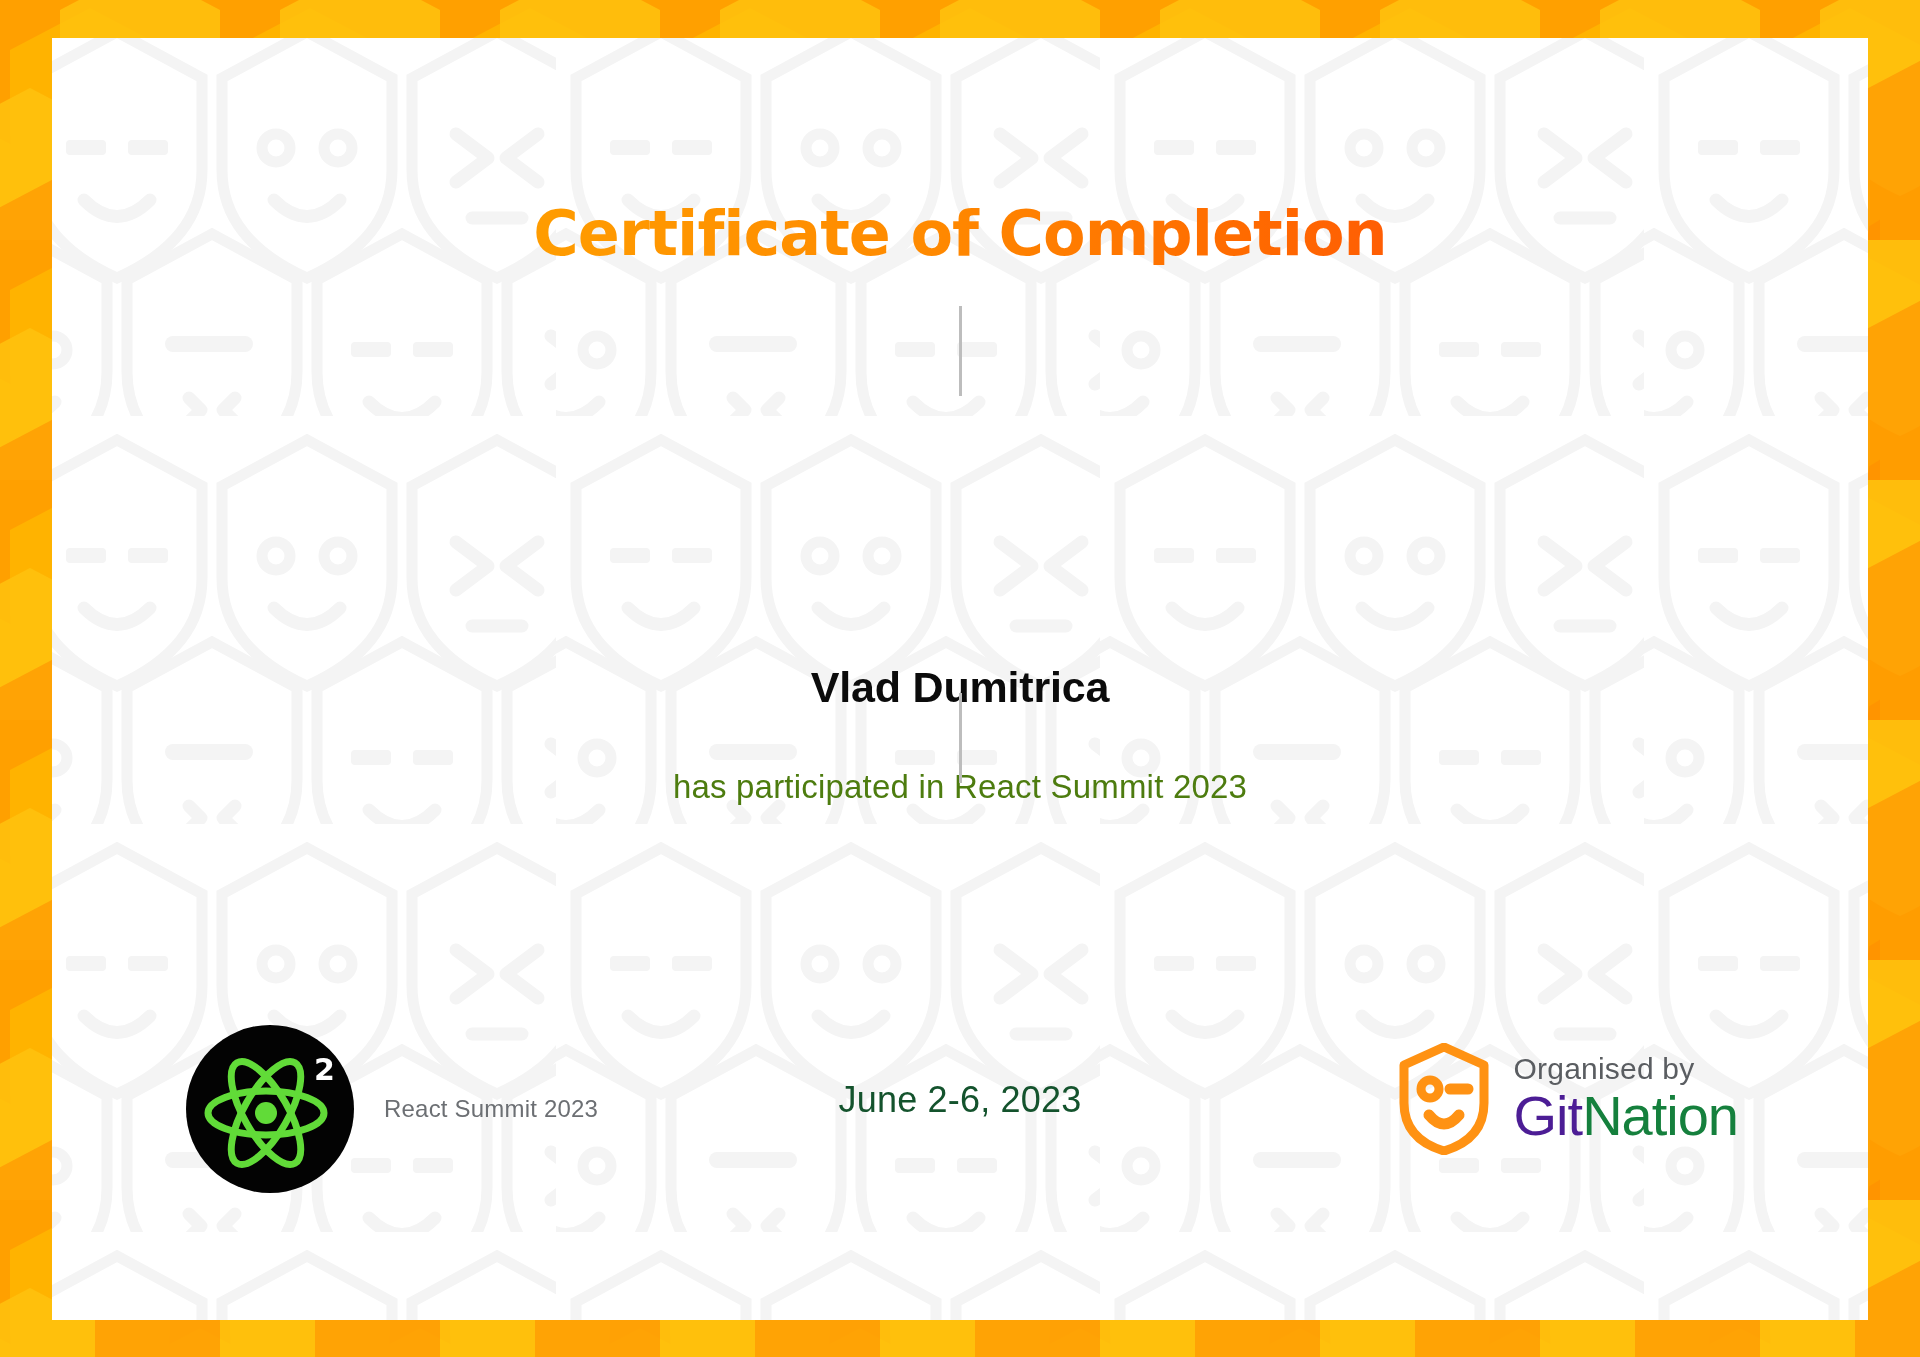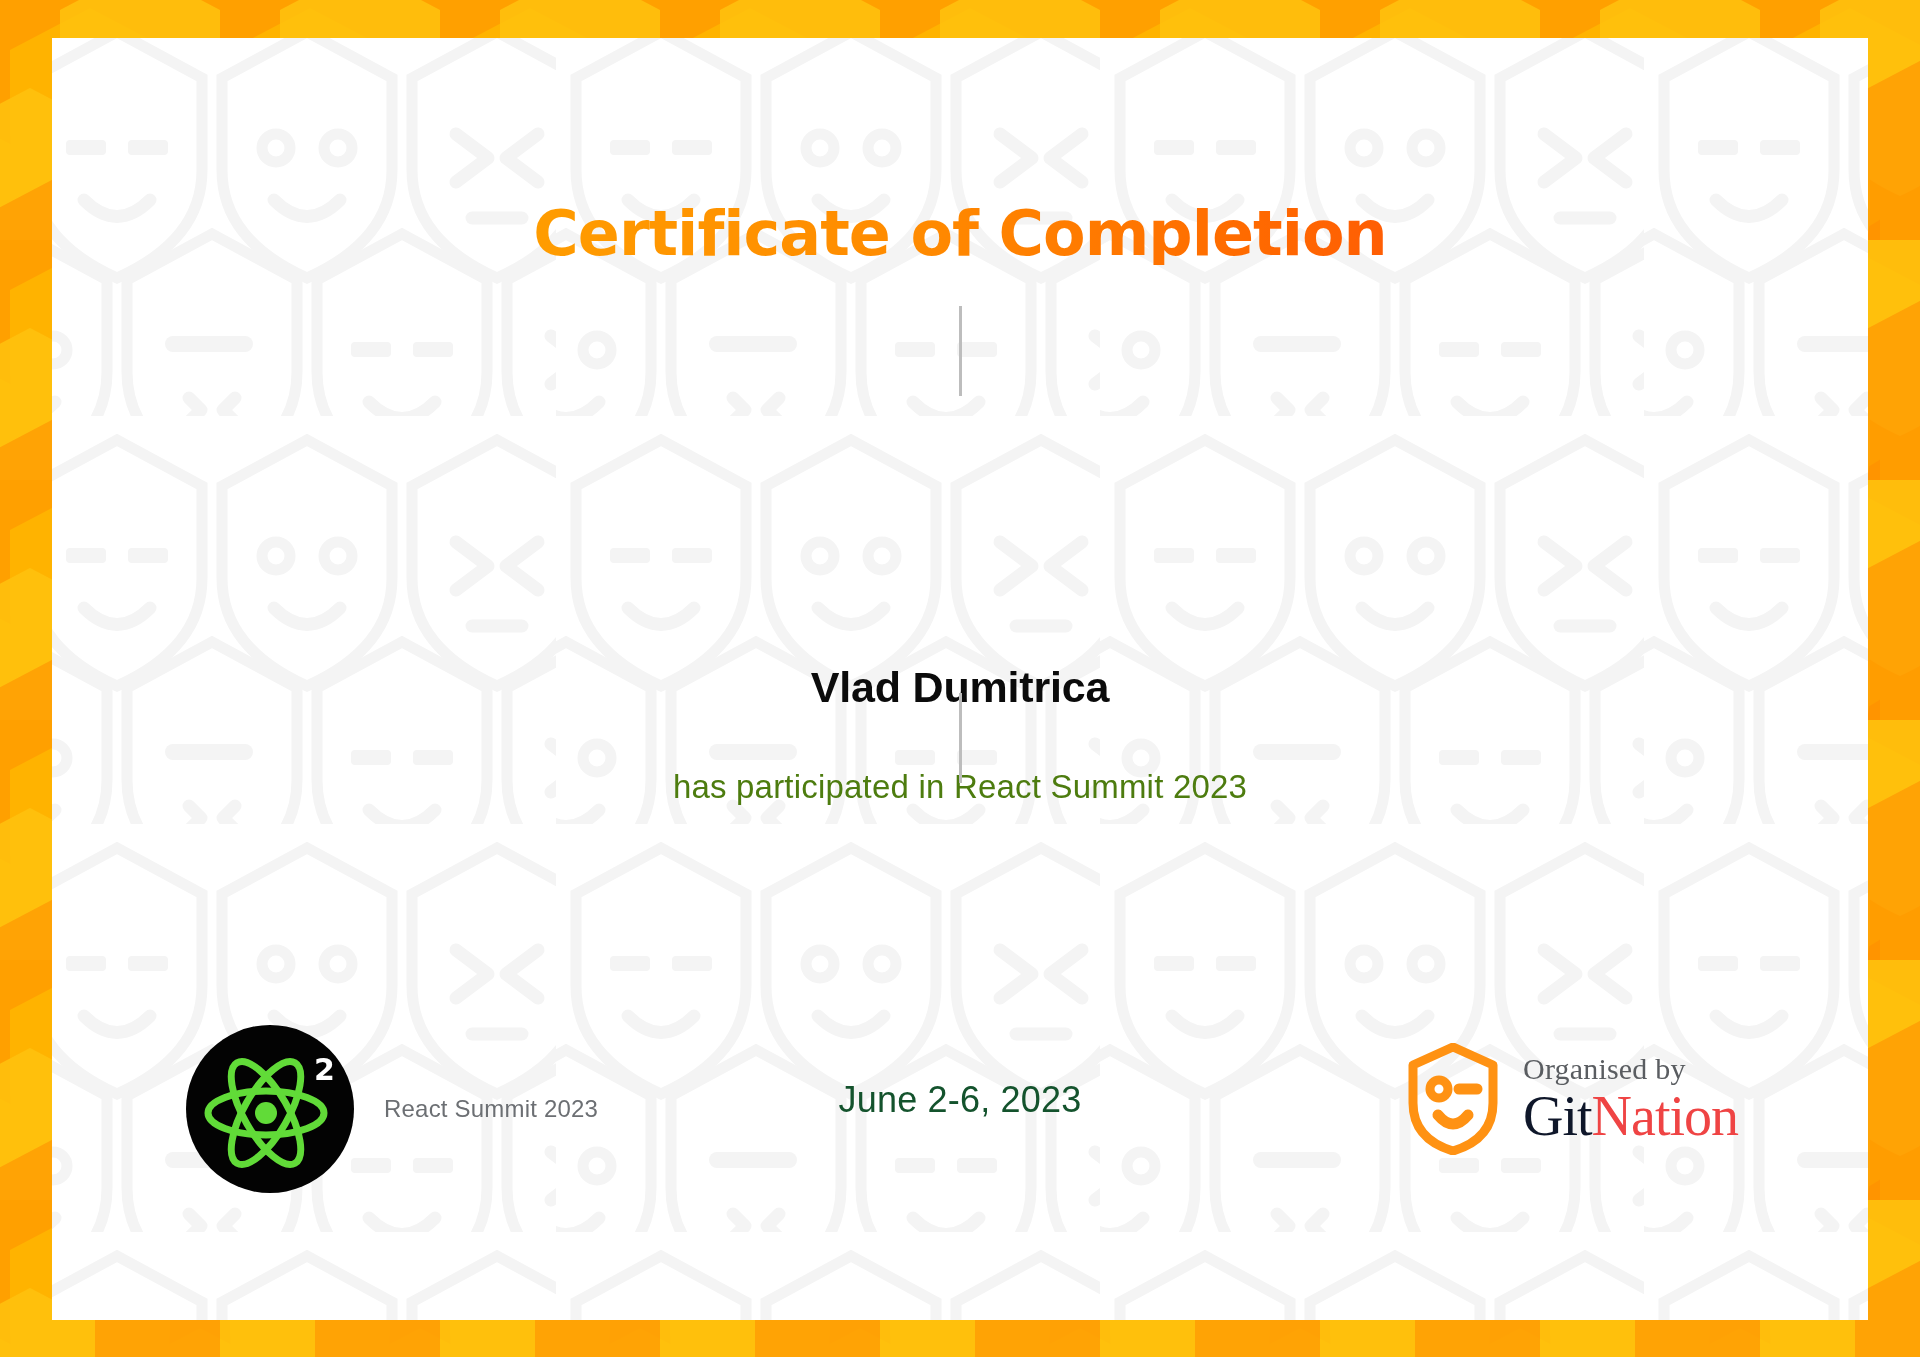--- a/index.html
+++ b/index.html
@@ -162,40 +162,39 @@
   }
 
   
   #gitnation-group {
     position: absolute;
     right: 130px;
     top: 30px;
     display: flex;
     align-items: center;
     gap: 24px;
-    font-family: Liberation Serif, serif;
   }
   #gitnation-mark { width: 92px; height: 112px; flex: none; }
   #gitnation-text-block { display: flex; flex-direction: column; justify-content: center; }
   #organised-by {
     font-size: 30px;
     color: #5a5d61;
     line-height: 1.1;
     letter-spacing: 0.2px;
     white-space: nowrap;
   }
   #gitnation-wordmark {
     font-size: 56px;
     line-height: 1.05;
     letter-spacing: -1px;
     white-space: nowrap;
     margin-top: 2px;
   }
-  .git-part    { color: #0f172a; }
-  .nation-part { color: #ef4444; }
+  .git-part    { color: #4c1d95; }
+  .nation-part { color: #15803d; }
 </style>
 </head>
 <body>
 
 <div id="certificate">
 
   <svg id="frame-pattern" viewBox="0 0 1920 1357" preserveAspectRatio="none" aria-hidden="true">
     <defs>
       <g id="shieldMotif">
         <path d="M0 0 L80 -42 L160 0 L160 84 Q160 150 80 186 Q0 150 0 84 Z"></path>

